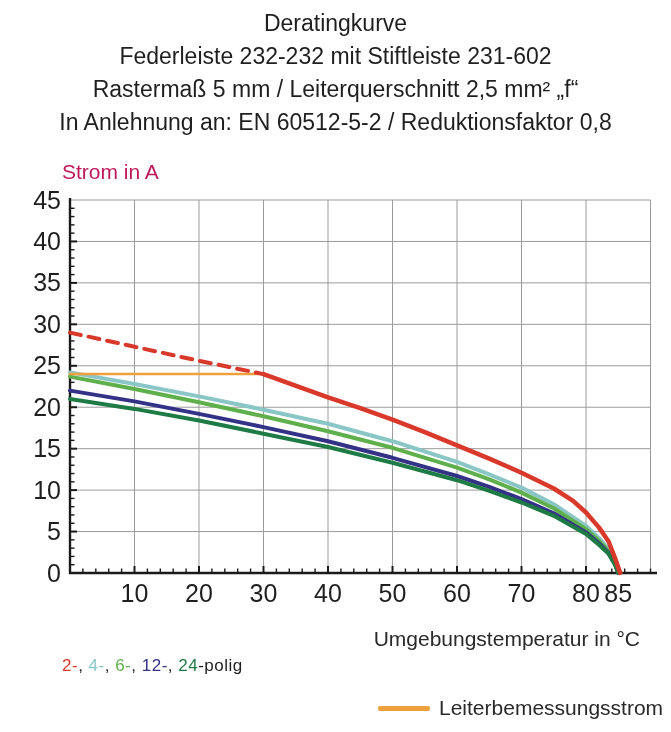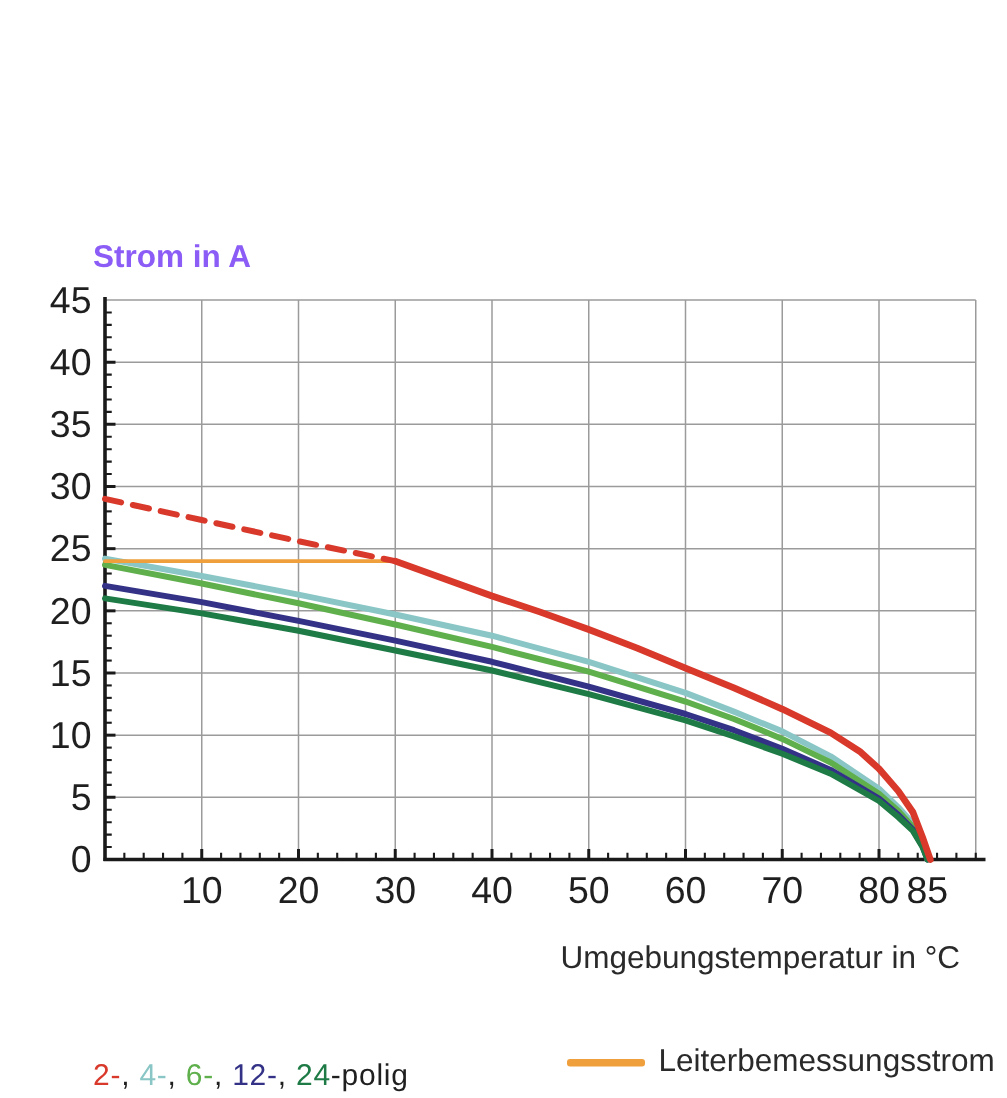--- a/index.html
+++ b/index.html
@@ -1,31 +1,37 @@
 <!DOCTYPE html>
 <html><head>
 <meta charset="utf-8">
 <style>
   html,body{margin:0;padding:0;background:#ffffff;}
   body{font-family:"Liberation Sans", sans-serif;color:#1f1f1f;}
   .page{position:relative;width:671px;height:732px;background:#ffffff;overflow:hidden;}
   .titleblock{padding-top:7px;text-align:center;font-size:23px;line-height:33px;color:#1f1f1f;}
-  .ylab{position:absolute;left:62px;top:160px;font-size:21px;color:#8b5cf6;font-weight:bold;}
+  .ylab{position:absolute;left:62px;top:160px;font-size:21px;color:#be185d;}
   .chart-svg{position:absolute;left:0;top:185px;}
   .xlab{position:absolute;top:627px;right:31px;font-size:21px;color:#2a2a2a;}
-  .legend-poles{position:absolute;left:62px;top:706px;font-size:20px;letter-spacing:0.5px;}
+  .legend-poles{position:absolute;left:62px;top:656px;font-size:17px;letter-spacing:0.5px;}
   .legend-rated{position:absolute;left:378px;top:696px;font-size:21px;display:flex;align-items:center;}
   .rated-swatch{display:inline-block;width:52px;height:5px;border-radius:2px;margin-right:9px;}
   .rated-label{color:#2a2a2a;}
 </style>
 </head>
 <body>
 
 <div class="page">
 
+  <div class="titleblock">
+    <div>Deratingkurve</div>
+    <div>Federleiste 232-232 mit Stiftleiste 231-602</div>
+    <div>Rastermaß 5 mm / Leiterquerschnitt 2,5 mm² „f“</div>
+    <div>In Anlehnung an: EN 60512-5-2 / Reduktionsfaktor 0,8</div>
+  </div>
 
   <div class="ylab">Strom in A</div>
 
   <svg class="chart-svg" width="671" height="440" viewBox="0 0 671 440">
       <line x1="70" y1="346.55555555555554" x2="650.5" y2="346.55555555555554" stroke="#9b9b9b" stroke-width="1"></line>
       <line x1="70" y1="305.1111111111111" x2="650.5" y2="305.1111111111111" stroke="#9b9b9b" stroke-width="1"></line>
       <line x1="70" y1="263.6666666666667" x2="650.5" y2="263.6666666666667" stroke="#9b9b9b" stroke-width="1"></line>
       <line x1="70" y1="222.22222222222223" x2="650.5" y2="222.22222222222223" stroke="#9b9b9b" stroke-width="1"></line>
       <line x1="70" y1="180.77777777777777" x2="650.5" y2="180.77777777777777" stroke="#9b9b9b" stroke-width="1"></line>
       <line x1="70" y1="139.33333333333334" x2="650.5" y2="139.33333333333334" stroke="#9b9b9b" stroke-width="1"></line>

